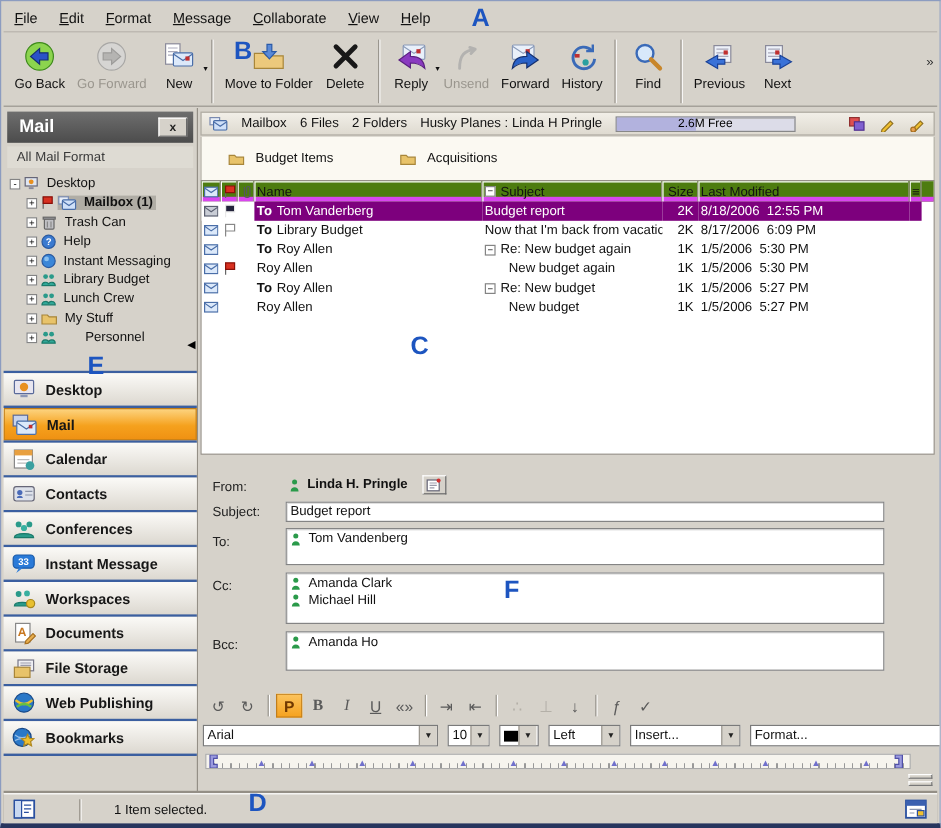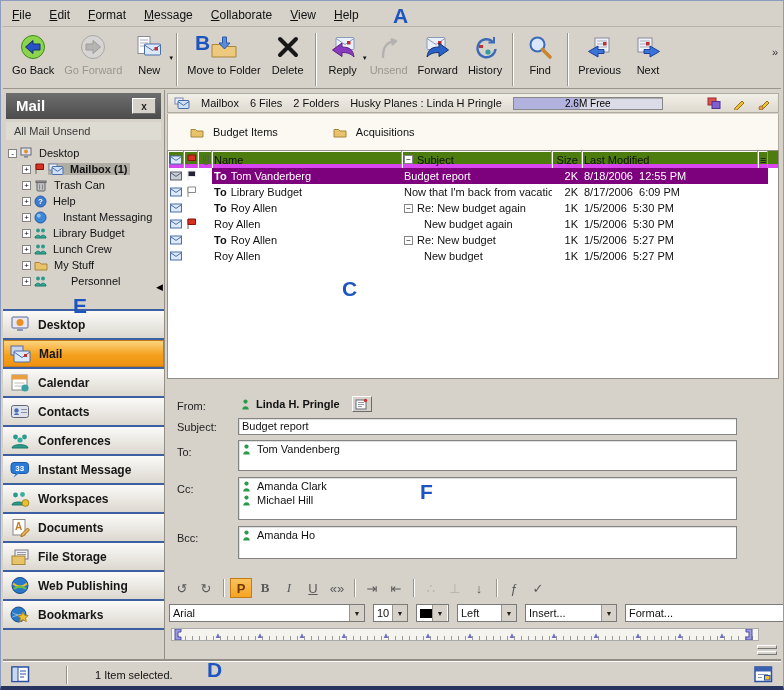--- a/index.html
+++ b/index.html
@@ -246,21 +246,21 @@
         </div>
       </div>
     <div class="tb-overflow">»</div>
   </div>
 
   <div class="sidebar">
     <div class="mail-header">
       <span>Mail</span>
       <button class="close">x</button>
     </div>
-    <div class="all-folders">All Mail Unsend</div>
+    <div class="all-folders">All Mail Format</div>
     <div class="tree">
         <div class="tree-row lvl0">
           <span class="exp">-</span>
           <span class="sel-wrap" style="display:flex;align-items:center;gap:3px">
             <span class="ticon-s">
               <svg width="13" height="12" viewBox="0 0 13 12" xmlns="http://www.w3.org/2000/svg">
                 <rect x="1" y="1" width="10" height="7" fill="#dfe6f2" stroke="#667"></rect>
                 <circle cx="6" cy="4.5" r="2" fill="#e89020"></circle>
                 <rect x="4" y="9" width="4" height="1.6" fill="#889"></rect>
               </svg>
@@ -307,21 +307,21 @@
               <svg width="13" height="13" viewBox="0 0 13 13" xmlns="http://www.w3.org/2000/svg">
                 <circle cx="6.5" cy="6.5" r="5.5" fill="#3a7ad0" stroke="#2a5aa0"></circle>
                 <text x="6.5" y="9.4" font-size="8" font-weight="bold" fill="#fff" text-anchor="middle" font-family="sans-serif">?</text>
               </svg>
             </span>
             <span class="tlbl">Help</span>
           </span>
         </div>
         <div class="tree-row lvl1">
           <span class="exp">+</span>
-          <span class="sel-wrap" style="display:flex;align-items:center;gap:13px">
+          <span class="sel-wrap" style="display:flex;align-items:flex-end;gap:3px">
             <span class="ticon-s">
               <svg width="13" height="13" viewBox="0 0 13 13" xmlns="http://www.w3.org/2000/svg">
                 <circle cx="6.5" cy="6.5" r="5.5" fill="#3a86d8" stroke="#2a5aa0"></circle>
                 <circle cx="4.8" cy="4.8" r="2" fill="#8ac0f0"></circle>
               </svg>
             </span>
             <span class="tlbl">Instant Messaging</span>
           </span>
         </div>
         <div class="tree-row lvl1">

